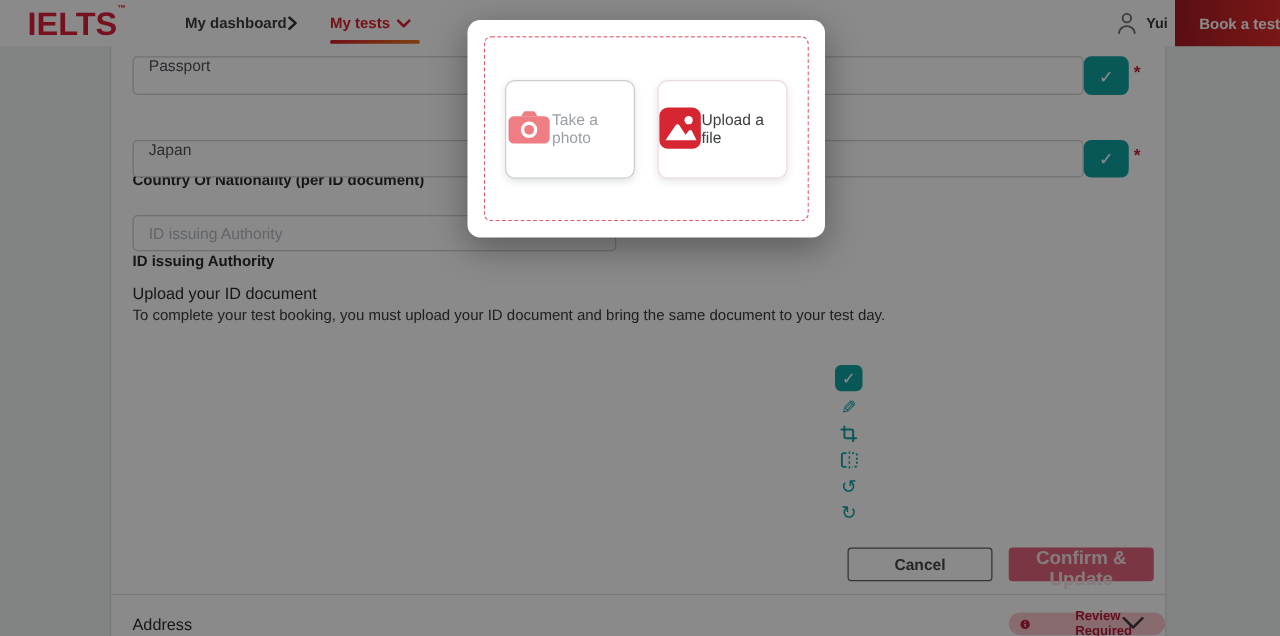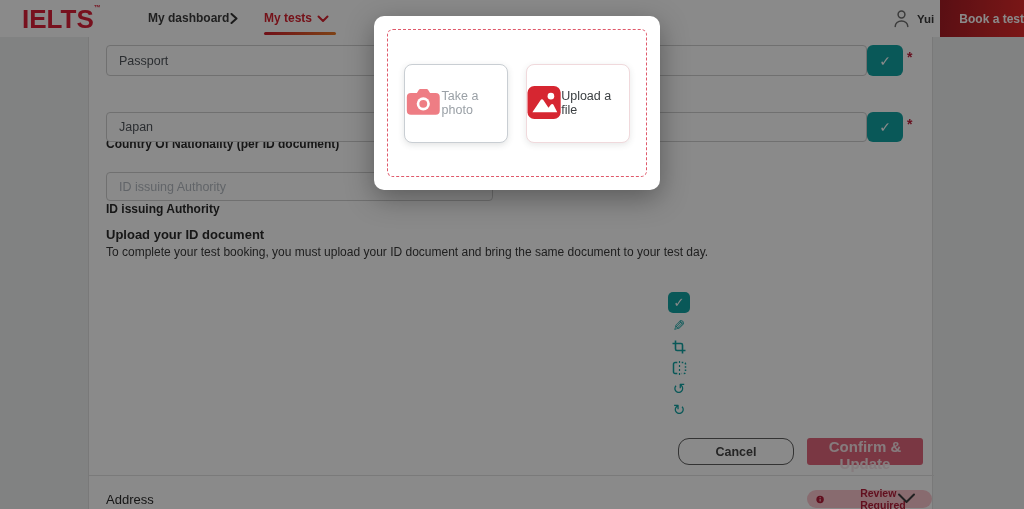--- a/index.html
+++ b/index.html
@@ -23,29 +23,29 @@
               background:linear-gradient(95deg,#a51c24,#e32b2b); color:#ffffff;
               display:flex; align-items:center; gap:7px; padding-left:12px;
               font-size:12px; font-weight:700; white-space:nowrap; overflow:hidden; cursor:pointer; }
 
   
   .card { position:absolute; left:88px; top:37px; width:845px; height:472px; background:#ffffff;
           border-left:1px solid #e0e0e0; border-right:1px solid #e0e0e0; z-index:1; }
 
   .field-label { position:absolute; font-size:12px; font-weight:700; color:#2b2b2b;margin-top:46px; }
   .input-box { position:absolute; background:#fff; border:1px solid #cfcfcf; border-radius:4px;
-               font-size:12.5px; color:#50555b; display:flex; align-items:center; padding:0 12px; }
+               font-size:12.5px; color:#50555b; display:flex; padding:0 12px; }
   .input-box input { border:none; outline:none; width:100%; font-size:12.5px; color:#50555b;
                      font-family:"Liberation Sans",sans-serif; background:transparent; }
   .input-box input::placeholder { color:#b4bac1; }
   .check-btn { position:absolute; width:36px; height:31px; background:#12a3a3; border:none; border-radius:6px;
                color:#ffffff; font-size:14px; display:flex; align-items:center; justify-content:center; cursor:pointer; }
   .req-star { position:absolute; color:#c0213d; font-size:14px; font-weight:700; }
 
-  .upload-title { position:absolute; left:105px; top:227px; font-size:13px; font-weight:700; color:#2b2b2b; }
+  .upload-title { position:absolute; left:105px; top:227px; font-size:13px; font-weight:400; color:#2b2b2b; }
   .upload-desc  { position:absolute; left:105px; top:245px; font-size:12px; color:#3a3a3a; }
 
   
   .tools { position:absolute; left:665px; top:292px; width:26px; display:flex; flex-direction:column;
            align-items:center; gap:5px; }
   .tool-check { width:22px; height:21px; background:#12a3a3; border-radius:5px; color:#fff;
                 display:flex; align-items:center; justify-content:center; font-size:13px; cursor:pointer; }
   .tool { width:20px; height:16px; display:flex; align-items:center; justify-content:center;
           color:#12a3a3; font-size:15px; line-height:1; cursor:pointer; font-family:"DejaVu Sans",sans-serif; }
   .tool.flip-pencil { transform:scaleX(-1); }
@@ -146,21 +146,21 @@
         <svg width="15" height="14" viewBox="0 0 15 14">
             <path d="M5.3 1.5 H3 a1.5 1.5 0 0 0 -1.5 1.5 v8 a1.5 1.5 0 0 0 1.5 1.5 h2.3" fill="none" stroke="#12a3a3" stroke-width="1.5"></path>
             <path d="M9.7 1.5 H12 a1.5 1.5 0 0 1 1.5 1.5 v8 a1.5 1.5 0 0 1 -1.5 1.5 H9.7" fill="none" stroke="#12a3a3" stroke-width="1.5" stroke-dasharray="1.6 1.7"></path>
             <path d="M7.5 0 v14" stroke="#12a3a3" stroke-width="1.2" stroke-dasharray="2 2"></path>
           </svg>
       </div>
       <div class="tool">↺</div>
       <div class="tool">↻</div>
     </div>
 
-    <button class="cancel-btn" style="left:589px; top:401px;border-radius:11px;">Cancel</button>
+    <button class="cancel-btn" style="left:589px; top:401px;">Cancel</button>
     <button class="confirm-btn" style="left:718px; top:401px;">Confirm &amp; Update</button>
 
     <div class="divider"></div>
 
     <div class="address-title">Address</div>
     <div class="review-badge">
       <svg width="11" height="11" viewBox="0 0 11 11">
           <circle cx="5.5" cy="5.5" r="5" fill="#b51f3a"></circle>
           <rect x="4.8" y="4.7" width="1.5" height="3.6" rx="0.7" fill="#fbc6ce"></rect>
           <circle cx="5.55" cy="3" r="0.9" fill="#fbc6ce"></circle>

